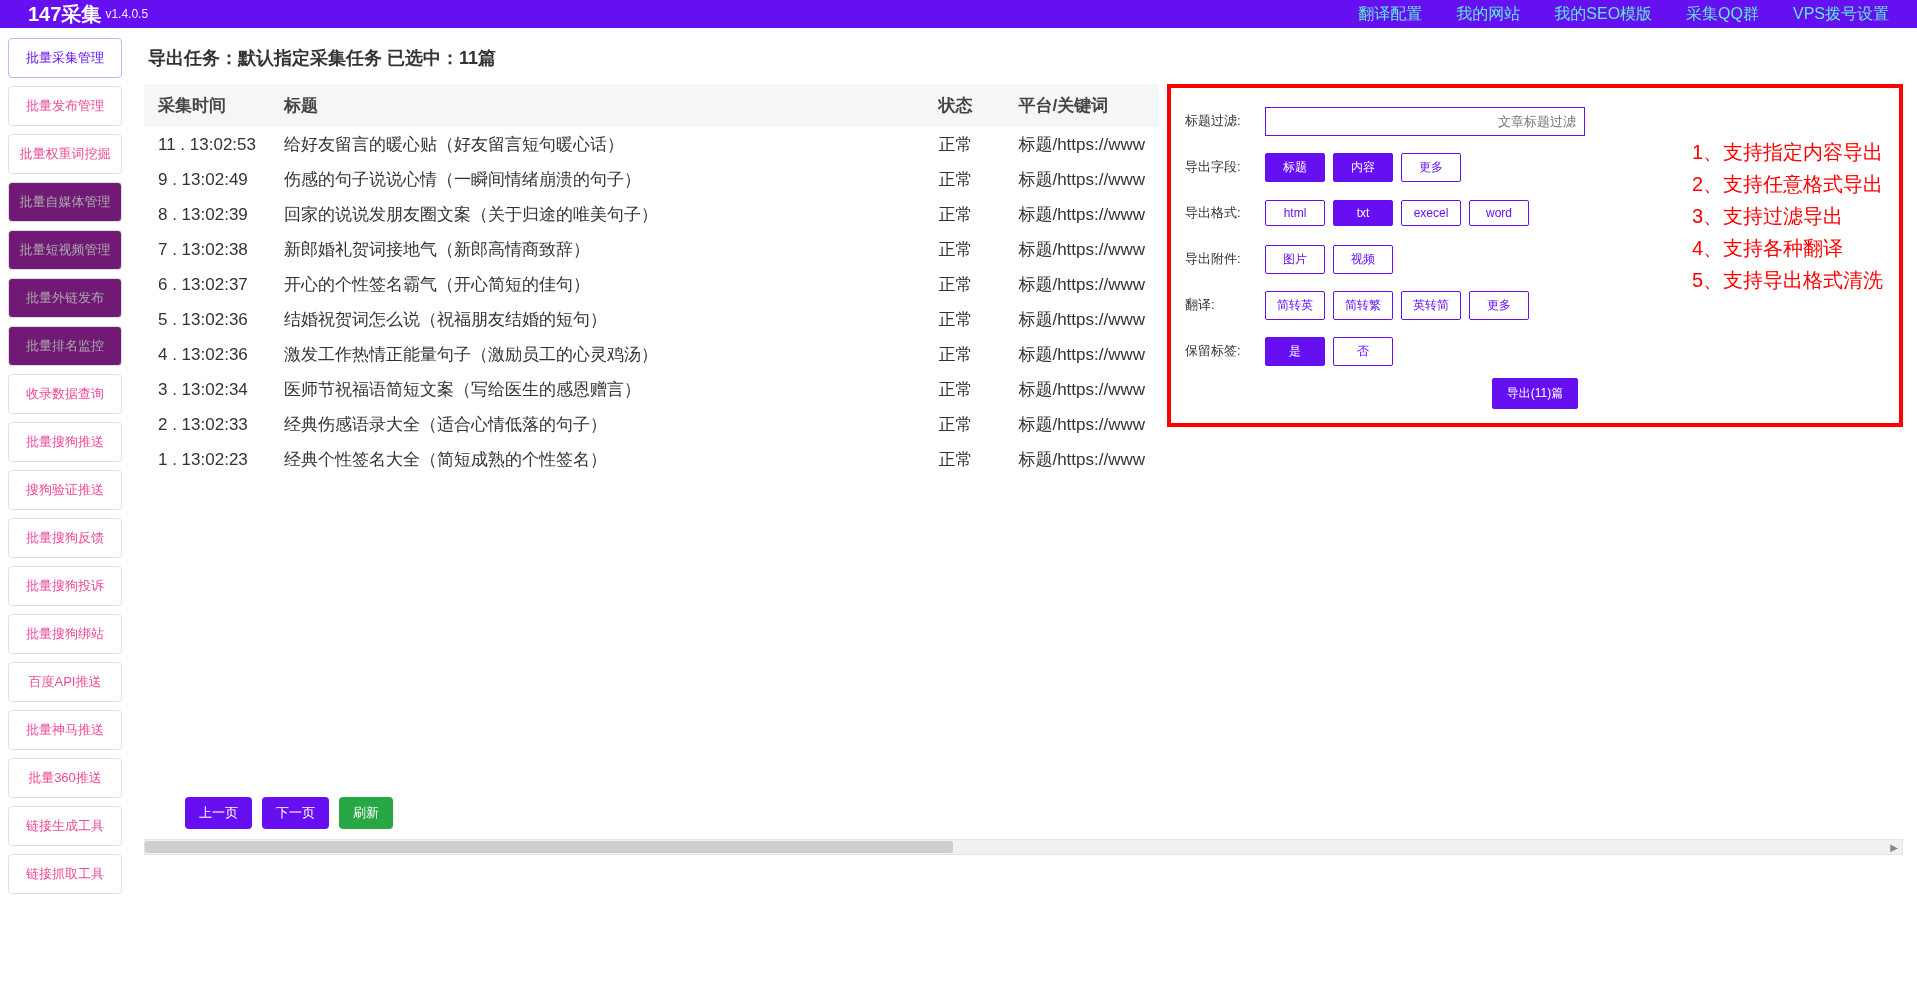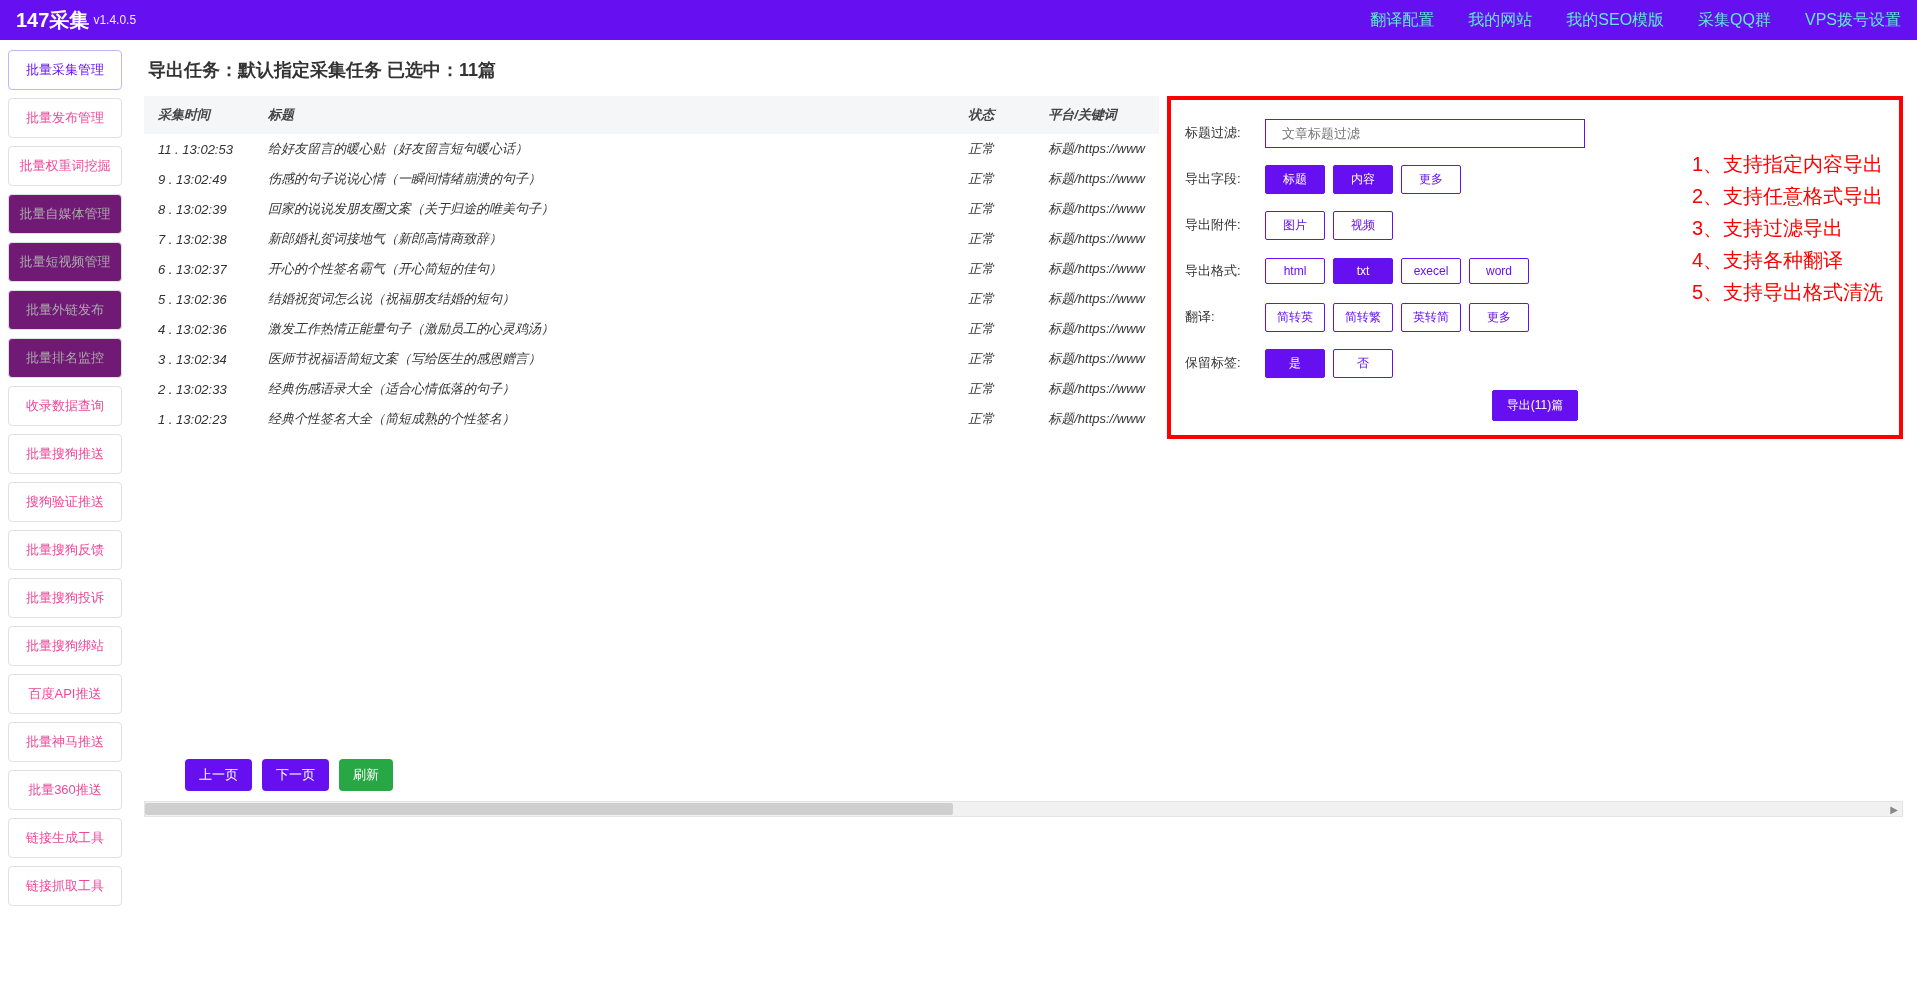--- a/index.html
+++ b/index.html
@@ -1,49 +1,49 @@
 <!DOCTYPE html>
 <html><head>
 <meta charset="utf-8">
 <style>
   * { box-sizing: border-box; margin: 0; padding: 0; }
   body { font-family: -apple-system, "Segoe UI", "Microsoft YaHei", sans-serif; font-size: 13px; color: #333; background: #fff; }
   
-  .topbar { background: #6610f2; color: #fff; height: 40px; display: flex; align-items: center; padding: 0 16px; }
+  .topbar { background: #6610f2; color: #fff; height: 28px; display: flex; align-items: center; padding: 0 28px; }
   .brand { font-size: 20px; font-weight: 600; }
   .brand-ver { font-size: 12px; opacity: .9; margin-left: 4px; }
   .topnav { margin-left: auto; display: flex; gap: 34px; }
   .topnav a { color: #5eead4; text-decoration: none; font-size: 16px; }
 
   .layout { display: flex; }
   .sidebar { width: 130px; padding: 10px 8px; display: flex; flex-direction: column; gap: 8px; }
   .side-btn { border: 1px solid #e0e0e0; background: #fff; border-radius: 4px; padding: 10px 6px; font-size: 13px; text-align: center; cursor: pointer; color: #ec4899; }
   .side-btn.active { color: #6610f2; border-color: #c9b3f7; }
   .side-btn.disabled { color: #aaa; background: #701a75; }
 
   .main { flex: 1; padding: 10px 14px; position: relative; }
   .page-title { font-size: 18px; margin: 8px 0 14px 4px; }
 
   .content-row { display: flex; gap: 8px; align-items: flex-start; }
   .table-wrap { flex: 1; min-width: 0; }
-  table { width: 100%; border-collapse: collapse; font-size: 13px; font-style: italic; }
+  table { width: 100%; border-collapse: collapse; font-size: 17px; }
   thead th { text-align: left; font-weight: 600; background: #f4f6f8; padding: 10px 14px; color: #444; }
   tbody td { padding: 6px 14px; white-space: nowrap; overflow: hidden; text-overflow: ellipsis; }
   tbody td:nth-child(1){ width:110px; }
   tbody td:nth-child(2){ max-width:320px; }
   tbody td:nth-child(3){ width:80px; }
   tbody td:nth-child(4){ width:120px; }
 
   .export-panel { width: 736px; border: 4px solid #ff0000; background: #fff; position: relative; padding: 10px 14px 14px; }
   .form-row { display: flex; align-items: center; min-height: 46px; }
   .form-label { width: 80px; font-size: 13px; color: #333; }
   .opts { display: flex; gap: 8px; flex-wrap: wrap; }
   .opt-btn { border: 1px solid #6610f2; color: #6610f2; background: #fff; padding: 5px 0; width: 60px; text-align:center; font-size: 12px; border-radius: 2px; cursor: pointer; }
   .opt-btn.primary { background: #6610f2; color: #fff; }
-  .title-filter { border: 1px solid #6610f2; padding: 6px 16px; width: 320px; font-size: 13px; outline:none; }
+  .title-filter { border: 1px solid #6610f2; padding: 6px 8px; width: 320px; font-size: 13px; outline:none;text-align:right; }
   .export-action { text-align: center; margin-top: 4px; }
   .export-action .opt-btn { width: auto; padding: 6px 14px; }
   .feature-list { position: absolute; top: 48px; right: 16px; color: #ff0000; font-size: 20px; line-height: 1.6; }
 
   .footer-bar { margin-top: 320px; display: flex; gap: 10px; align-items: center; padding-left: 41px; }
   .pg-btn { border: none; border-radius: 4px; padding: 7px 14px; color: #fff; font-size: 13px; cursor: pointer; }
   .pg-btn.purple { background: #6610f2; }
   .pg-btn.green { background: #28a745; }
   .hscroll { margin-top: 10px; height: 16px; background: #f1f1f1; position: relative; border:1px solid #e4e4e4; }
   .hscroll .thumb { position:absolute; left:0; top:1px; bottom:1px; width: 46%; background: #cfcfcf; border-radius:2px; }
@@ -173,33 +173,33 @@
         </div>
         <div class="form-row">
           <div class="form-label">导出字段:</div>
           <div class="opts" id="opts-fields">
               <button class="opt-btn primary">标题</button>
               <button class="opt-btn primary">内容</button>
               <button class="opt-btn">更多</button>
             </div>
         </div>
         <div class="form-row">
-          <div class="form-label">导出附件:</div>
-          <div class="opts" id="opts-attach">
-              <button class="opt-btn">图片</button>
-              <button class="opt-btn">视频</button>
-            </div>
-        </div>
-        <div class="form-row">
           <div class="form-label">导出格式:</div>
           <div class="opts" id="opts-format">
               <button class="opt-btn">html</button>
               <button class="opt-btn primary">txt</button>
               <button class="opt-btn">execel</button>
               <button class="opt-btn">word</button>
+            </div>
+        </div>
+        <div class="form-row">
+          <div class="form-label">导出附件:</div>
+          <div class="opts" id="opts-attach">
+              <button class="opt-btn">图片</button>
+              <button class="opt-btn">视频</button>
             </div>
         </div>
         <div class="form-row">
           <div class="form-label">翻译:</div>
           <div class="opts" id="opts-translate">
               <button class="opt-btn">简转英</button>
               <button class="opt-btn">简转繁</button>
               <button class="opt-btn">英转简</button>
               <button class="opt-btn">更多</button>
             </div>

